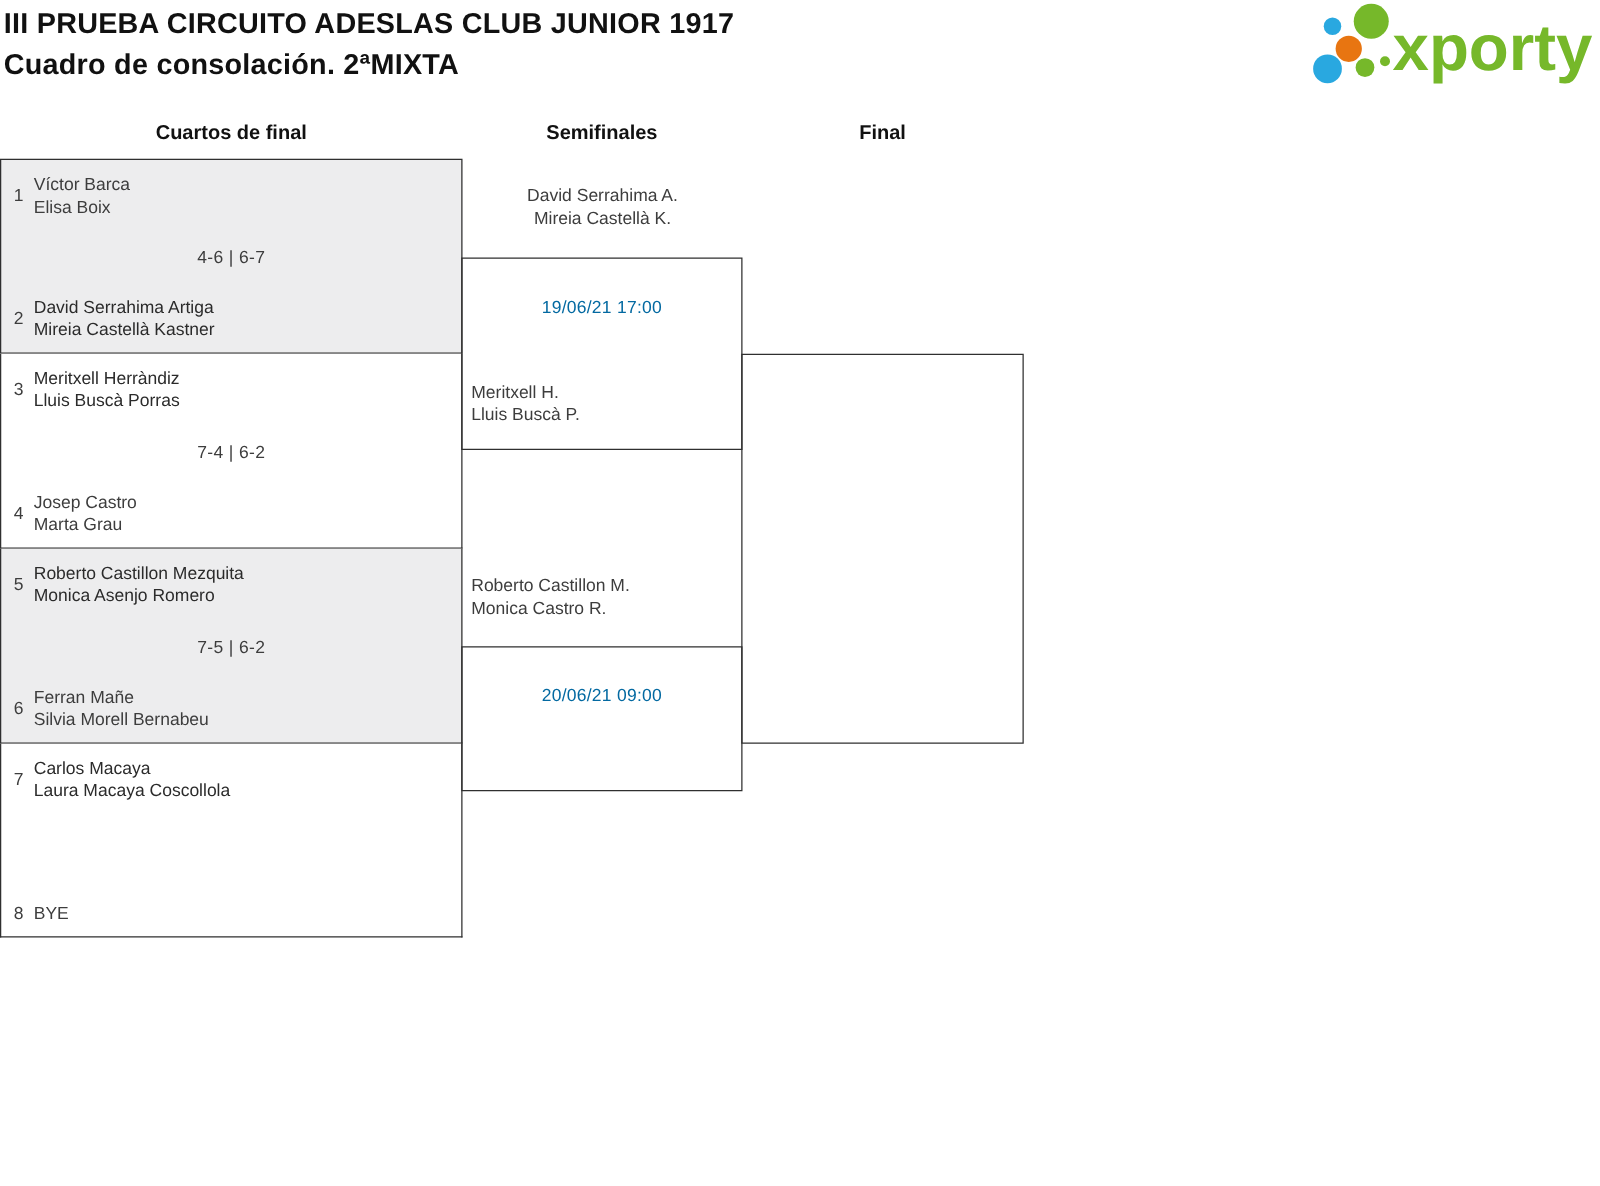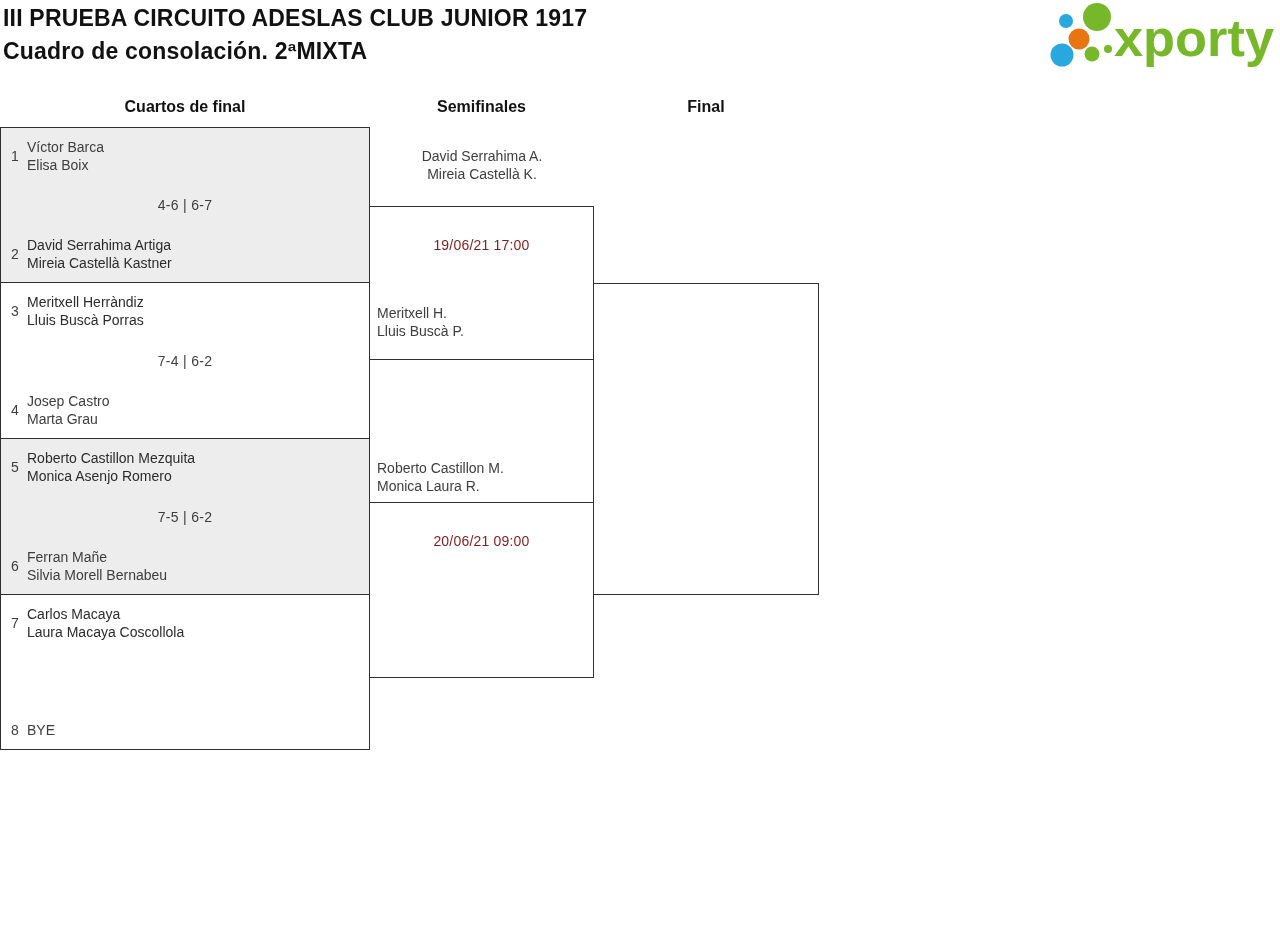--- a/index.html
+++ b/index.html
@@ -81,21 +81,21 @@
     border: 1px solid #2f2f2f;
     background: transparent;
   }
   .sf-box { left: 369px; width: 225px; }
   .sf-box .match-date {
     position: absolute;
     left: 0; right: 0;
     top: 30px;
     text-align: center;
     font-size: 14px;
-    color: #7f1d1d;
+    color: #0369a1;
     letter-spacing: 0.2px;
   }
   .final-box { left: 593px; top: 283px; width: 226px; height: 312px; }
 
   .sf-team {
     position: absolute;
     left: 377px;
     width: 210px;
     font-size: 14px;
     line-height: 18px;
@@ -204,23 +204,23 @@
   </div>
   <div class="sf-team" style="top:147px;text-align:center;">
     <div>David Serrahima A.</div>
     <div>Mireia Castellà K.</div>
   </div>
   <div class="sf-team" style="top:304px;">
     <div>Meritxell H.</div>
     <div>Lluis Buscà P.</div>
   </div>
 
-  <div class="sf-box" style="top:502px;height:176px;">
+  <div class="sf-box" style="top:517px;height:116px;">
     <div class="match-date">20/06/21 09:00</div>
   </div>
   <div class="sf-team" style="top:459px;">
     <div>Roberto Castillon M.</div>
-    <div>Monica Laura R.</div>
+    <div>Monica Castro R.</div>
   </div>
 
   <div class="final-box"></div>
 
 </div>
 
 </body></html>

